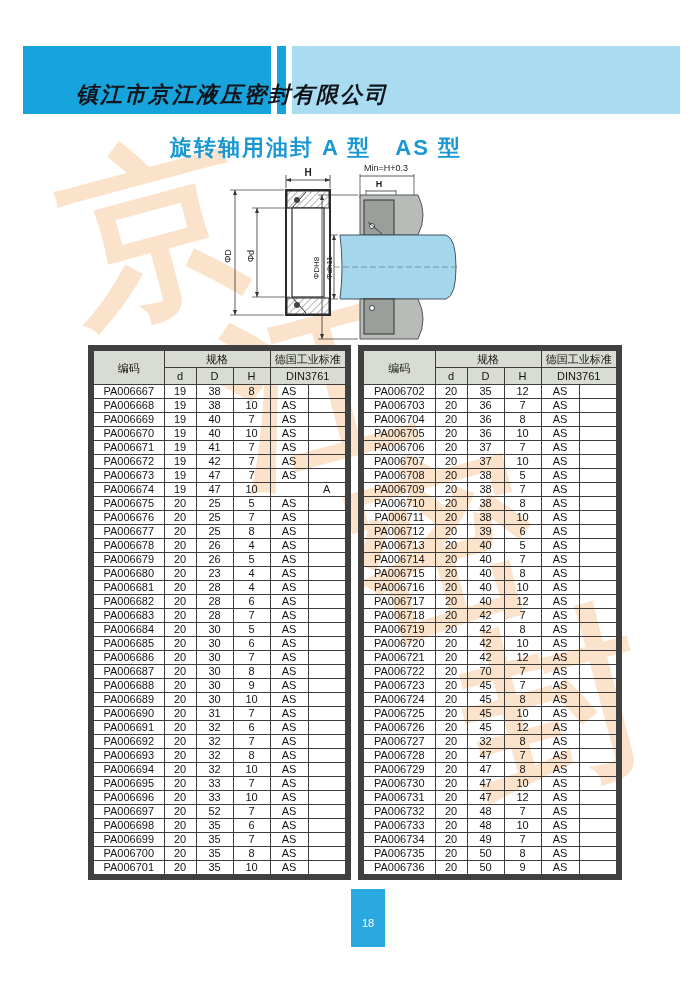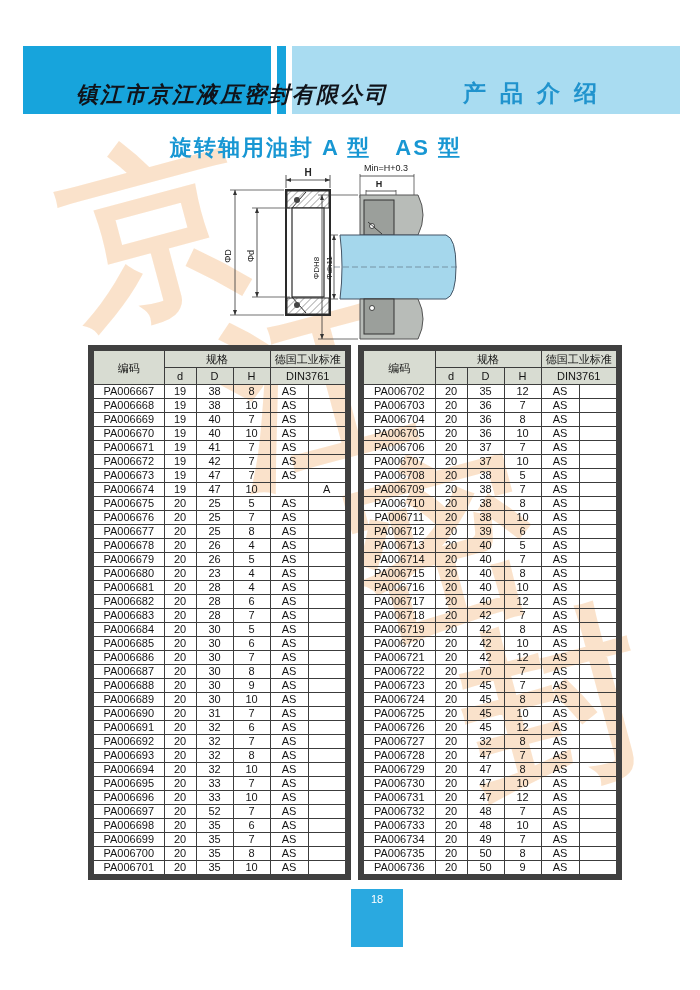--- a/index.html
+++ b/index.html
@@ -51,40 +51,39 @@
   #table-left  { left:88px;  width:257px; }
   #table-right { left:358px; width:258px; }
   table.spec th, table.spec td {
     border:1px solid #3c3c3c; padding:0; overflow:hidden;
     font-size:11px; text-align:center; color:#141414; font-weight:normal;
   }
   table.spec thead th { background:#d8dcd2; height:16px; line-height:16px; }
   table.spec tbody td { height:13px; line-height:13px; background:transparent; }
   
   .page-tab {
-    position:absolute; left:351px; top:889px; width:52px; height:58px;
+    position:absolute; left:351px; top:889px; width:34px; height:58px;
     background:#2aa9e0; z-index:2; box-sizing:border-box;
-    color:#ffffff; font-size:11px; text-align:center; padding-top:4px;
+    color:#ffffff; font-size:11px; text-align:center; padding-top:28px;
   }
 </style>
 </head>
 <body>
 
 <div id="page">
 
   <div class="wm wm1">京</div>
   <div class="wm wm2">江</div>
   <div class="wm wm3">密</div>
   <div class="wm wm4">封</div>
 
   <div class="hdr-box hdr-dark"></div>
   <div class="hdr-box hdr-sep"></div>
   <div class="hdr-box hdr-light"></div>
   <div class="company">镇江市京江液压密封有限公司</div>
-  <div class="section-title">产品介绍</div>
 
   <div class="page-title">旋转轴用油封 A 型　AS 型</div>
 
   <svg id="diagram" width="335" height="180" viewBox="0 0 335 180">
     <defs>
       <pattern id="hatch" width="5" height="5" patternTransform="rotate(45)" patternUnits="userSpaceOnUse">
         <line x1="0" y1="0" x2="0" y2="5" stroke="#666" stroke-width="1"></line>
       </pattern>
     </defs>
 

